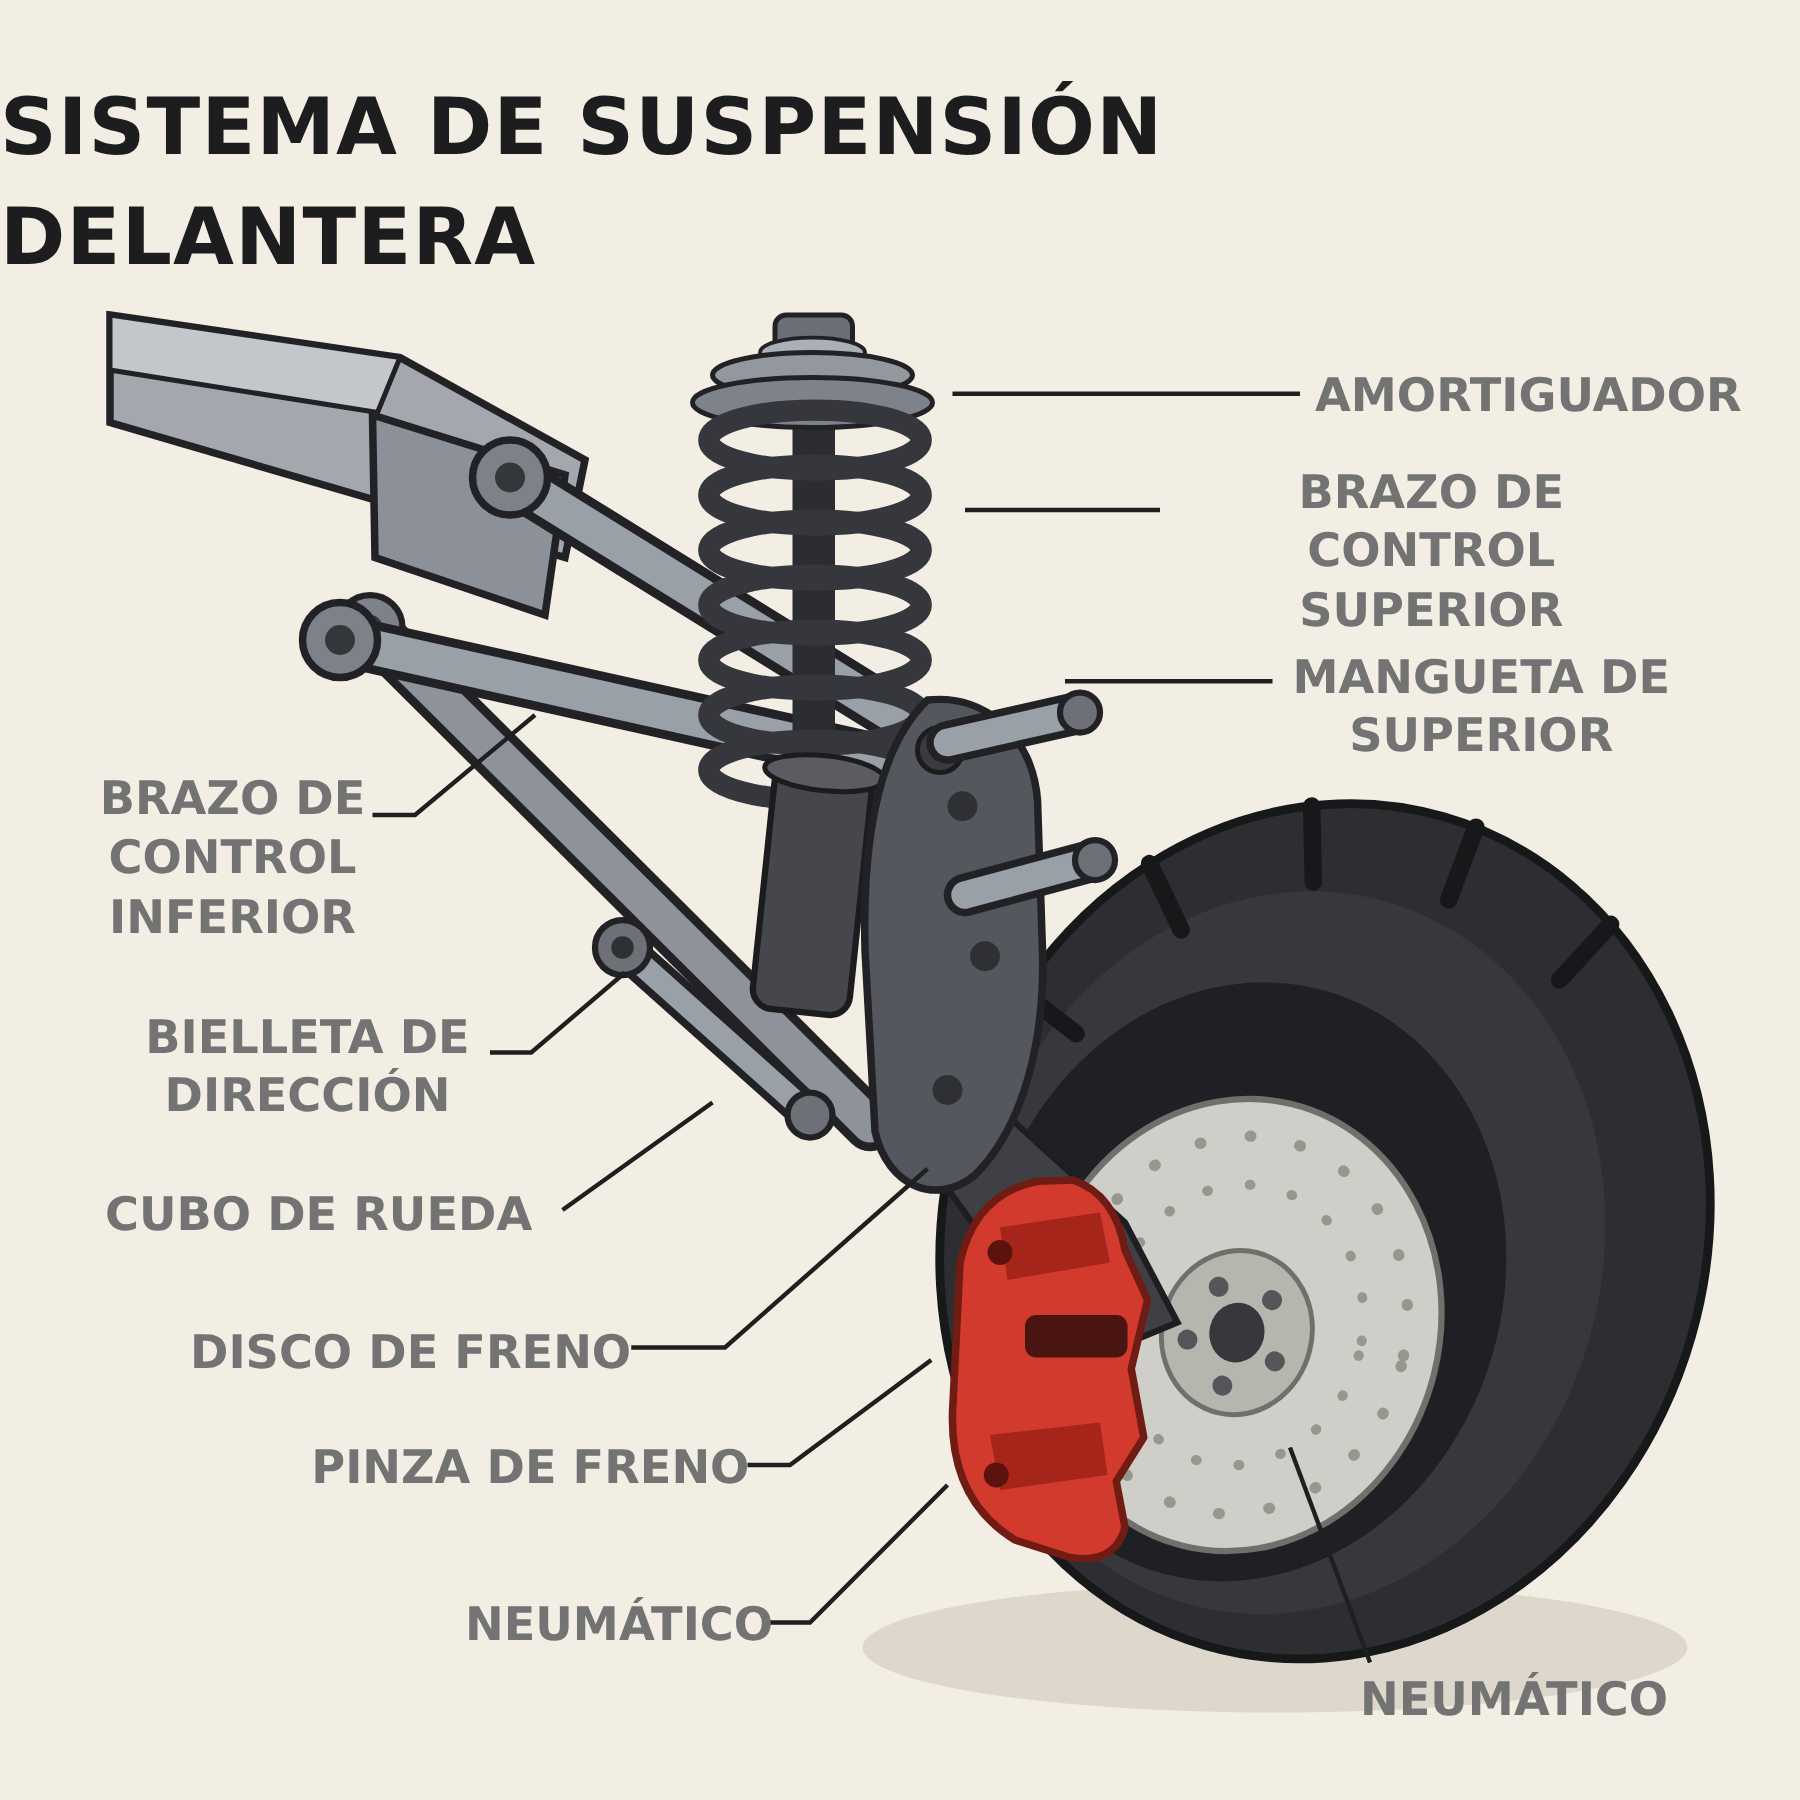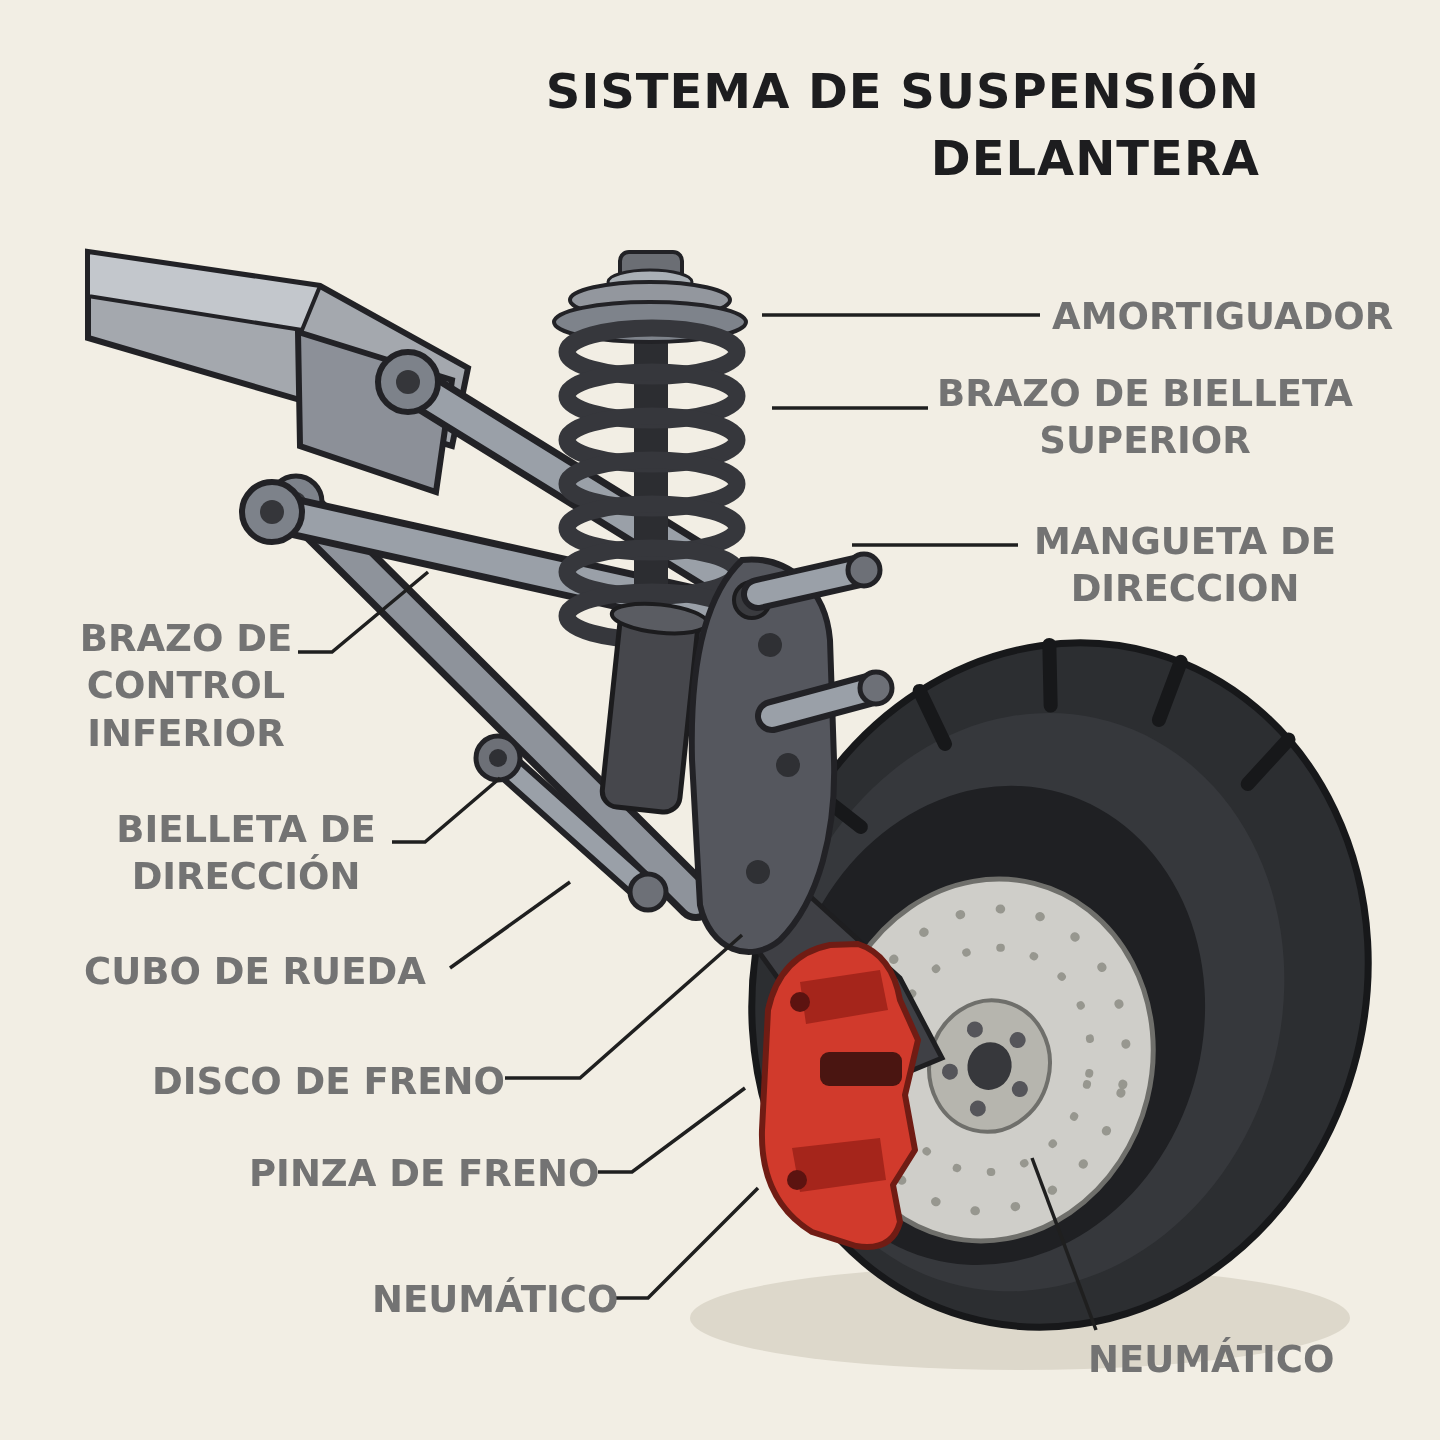--- a/index.html
+++ b/index.html
@@ -6,22 +6,22 @@
   body{
     width:1440px;height:1440px;
     background:#f2eee4;
     font-family:"DejaVu Sans","Liberation Sans",sans-serif;
     position:relative;overflow:hidden;
   }
   .stage{position:absolute;inset:0;width:1440px;height:1440px;}
   svg.illustration{position:absolute;left:0;top:0;width:1440px;height:1440px;}
   .title{
     position:absolute;left:0;top:58px;width:1260px;
-    text-align:right;
-    font-size:48px;font-weight:bold;letter-spacing:1px;
+    text-align:left;
+    font-size:63px;font-weight:bold;letter-spacing:1px;
     line-height:1.4;color:#1d1d1f;white-space:pre-line;
   }
   .label{
     position:absolute;
     font-size:37px;font-weight:bold;color:#737373;
     line-height:1.28;white-space:pre-line;
   }
   .label.center{text-align:center;}
 </style>
 </head>
@@ -153,25 +153,25 @@
       <polyline points="614,1298 648,1298 758,1188"></polyline>
       <polyline points="1032,1158 1096,1330"></polyline>
     </g>
   </svg>
 
   <div class="title">SISTEMA DE SUSPENSIÓN
 DELANTERA</div>
 
   <div class="label" style="left:1052px; top:293px;">AMORTIGUADOR</div>
 
-  <div class="label center" style="left:935px; top:370px; width:420px;">BRAZO DE BIELLETA
+  <div class="label center" style="left:935px; top:370px; width:420px;">BRAZO DE CONTROL
 SUPERIOR</div>
 
   <div class="label center" style="left:1020px; top:518px; width:330px;">MANGUETA DE
-DIRECCION</div>
+SUPERIOR</div>
 
   <div class="label center" style="left:108px; top:806px; width:276px;">BIELLETA DE
 DIRECCIÓN</div>
 
   <div class="label center" style="left:72px; top:615px; width:228px;">BRAZO DE
 CONTROL
 INFERIOR</div>
 
   <div class="label" style="left:84px; top:948px;">CUBO DE RUEDA</div>
 

